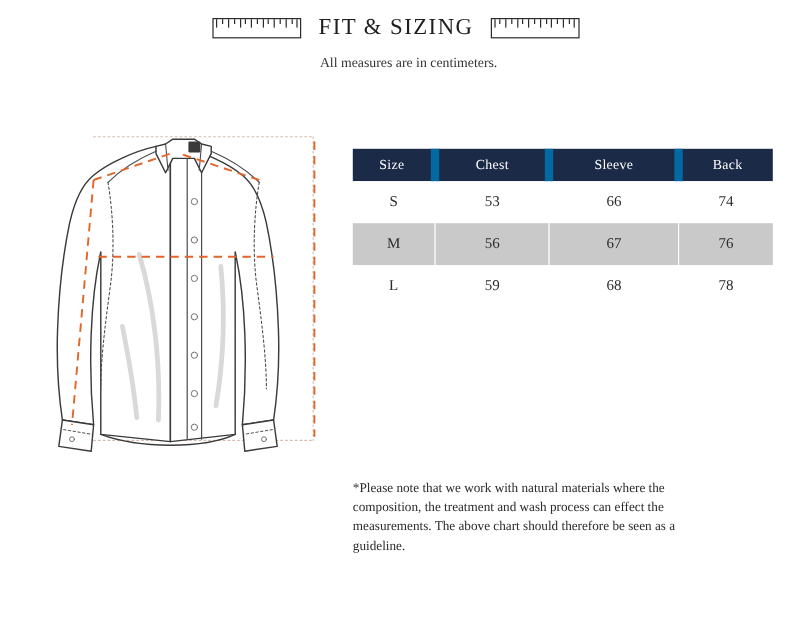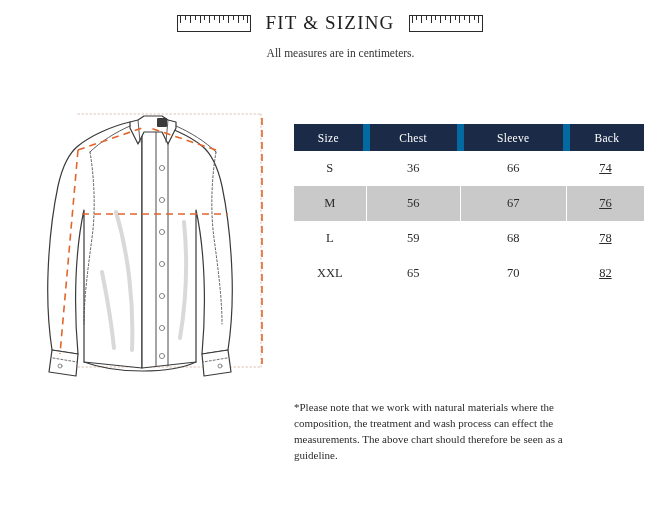--- a/index.html
+++ b/index.html
@@ -106,21 +106,21 @@
   }
   table.size-table th:last-child { border-right: none; margin-top: 47px; }
   table.size-table td {
     height: 33px;
     text-align: center;
     font-size: 12.5px;
     color: #2b2b2b;
     border-right: 1px solid #ffffff;
     background: #ffffff;
   }
-  table.size-table td:last-child { border-right: none; text-decoration: underline; }
+  table.size-table td:last-child { border-right: none; }
   table.size-table tr.alt td {
     background: #c9c9c9;
   }
 
   
   .note {
     position: absolute;
     left: 294px;
     top: 400px;
     width: 300px;
@@ -260,39 +260,33 @@
       <tr>
         <th>Size</th>
         <th>Chest</th>
         <th>Sleeve</th>
         <th>Back</th>
       </tr>
     </thead>
     <tbody>
       <tr>
         <td>S</td>
-        <td>36</td>
+        <td>53</td>
         <td>66</td>
         <td>74</td>
       </tr>
       <tr class="alt">
         <td>M</td>
         <td>56</td>
         <td>67</td>
         <td>76</td>
       </tr>
       <tr>
         <td>L</td>
         <td>59</td>
         <td>68</td>
         <td>78</td>
       </tr>
-      <tr>
-        <td>XXL</td>
-        <td>65</td>
-        <td>70</td>
-        <td>82</td>
-      </tr>
     </tbody>
   </table>
 </div>
 
 <div class="note">*Please note that we work with natural materials where the composition, the treatment and wash process can effect the measurements. The above chart should therefore be seen as a guideline.</div>
 
 </body></html>

